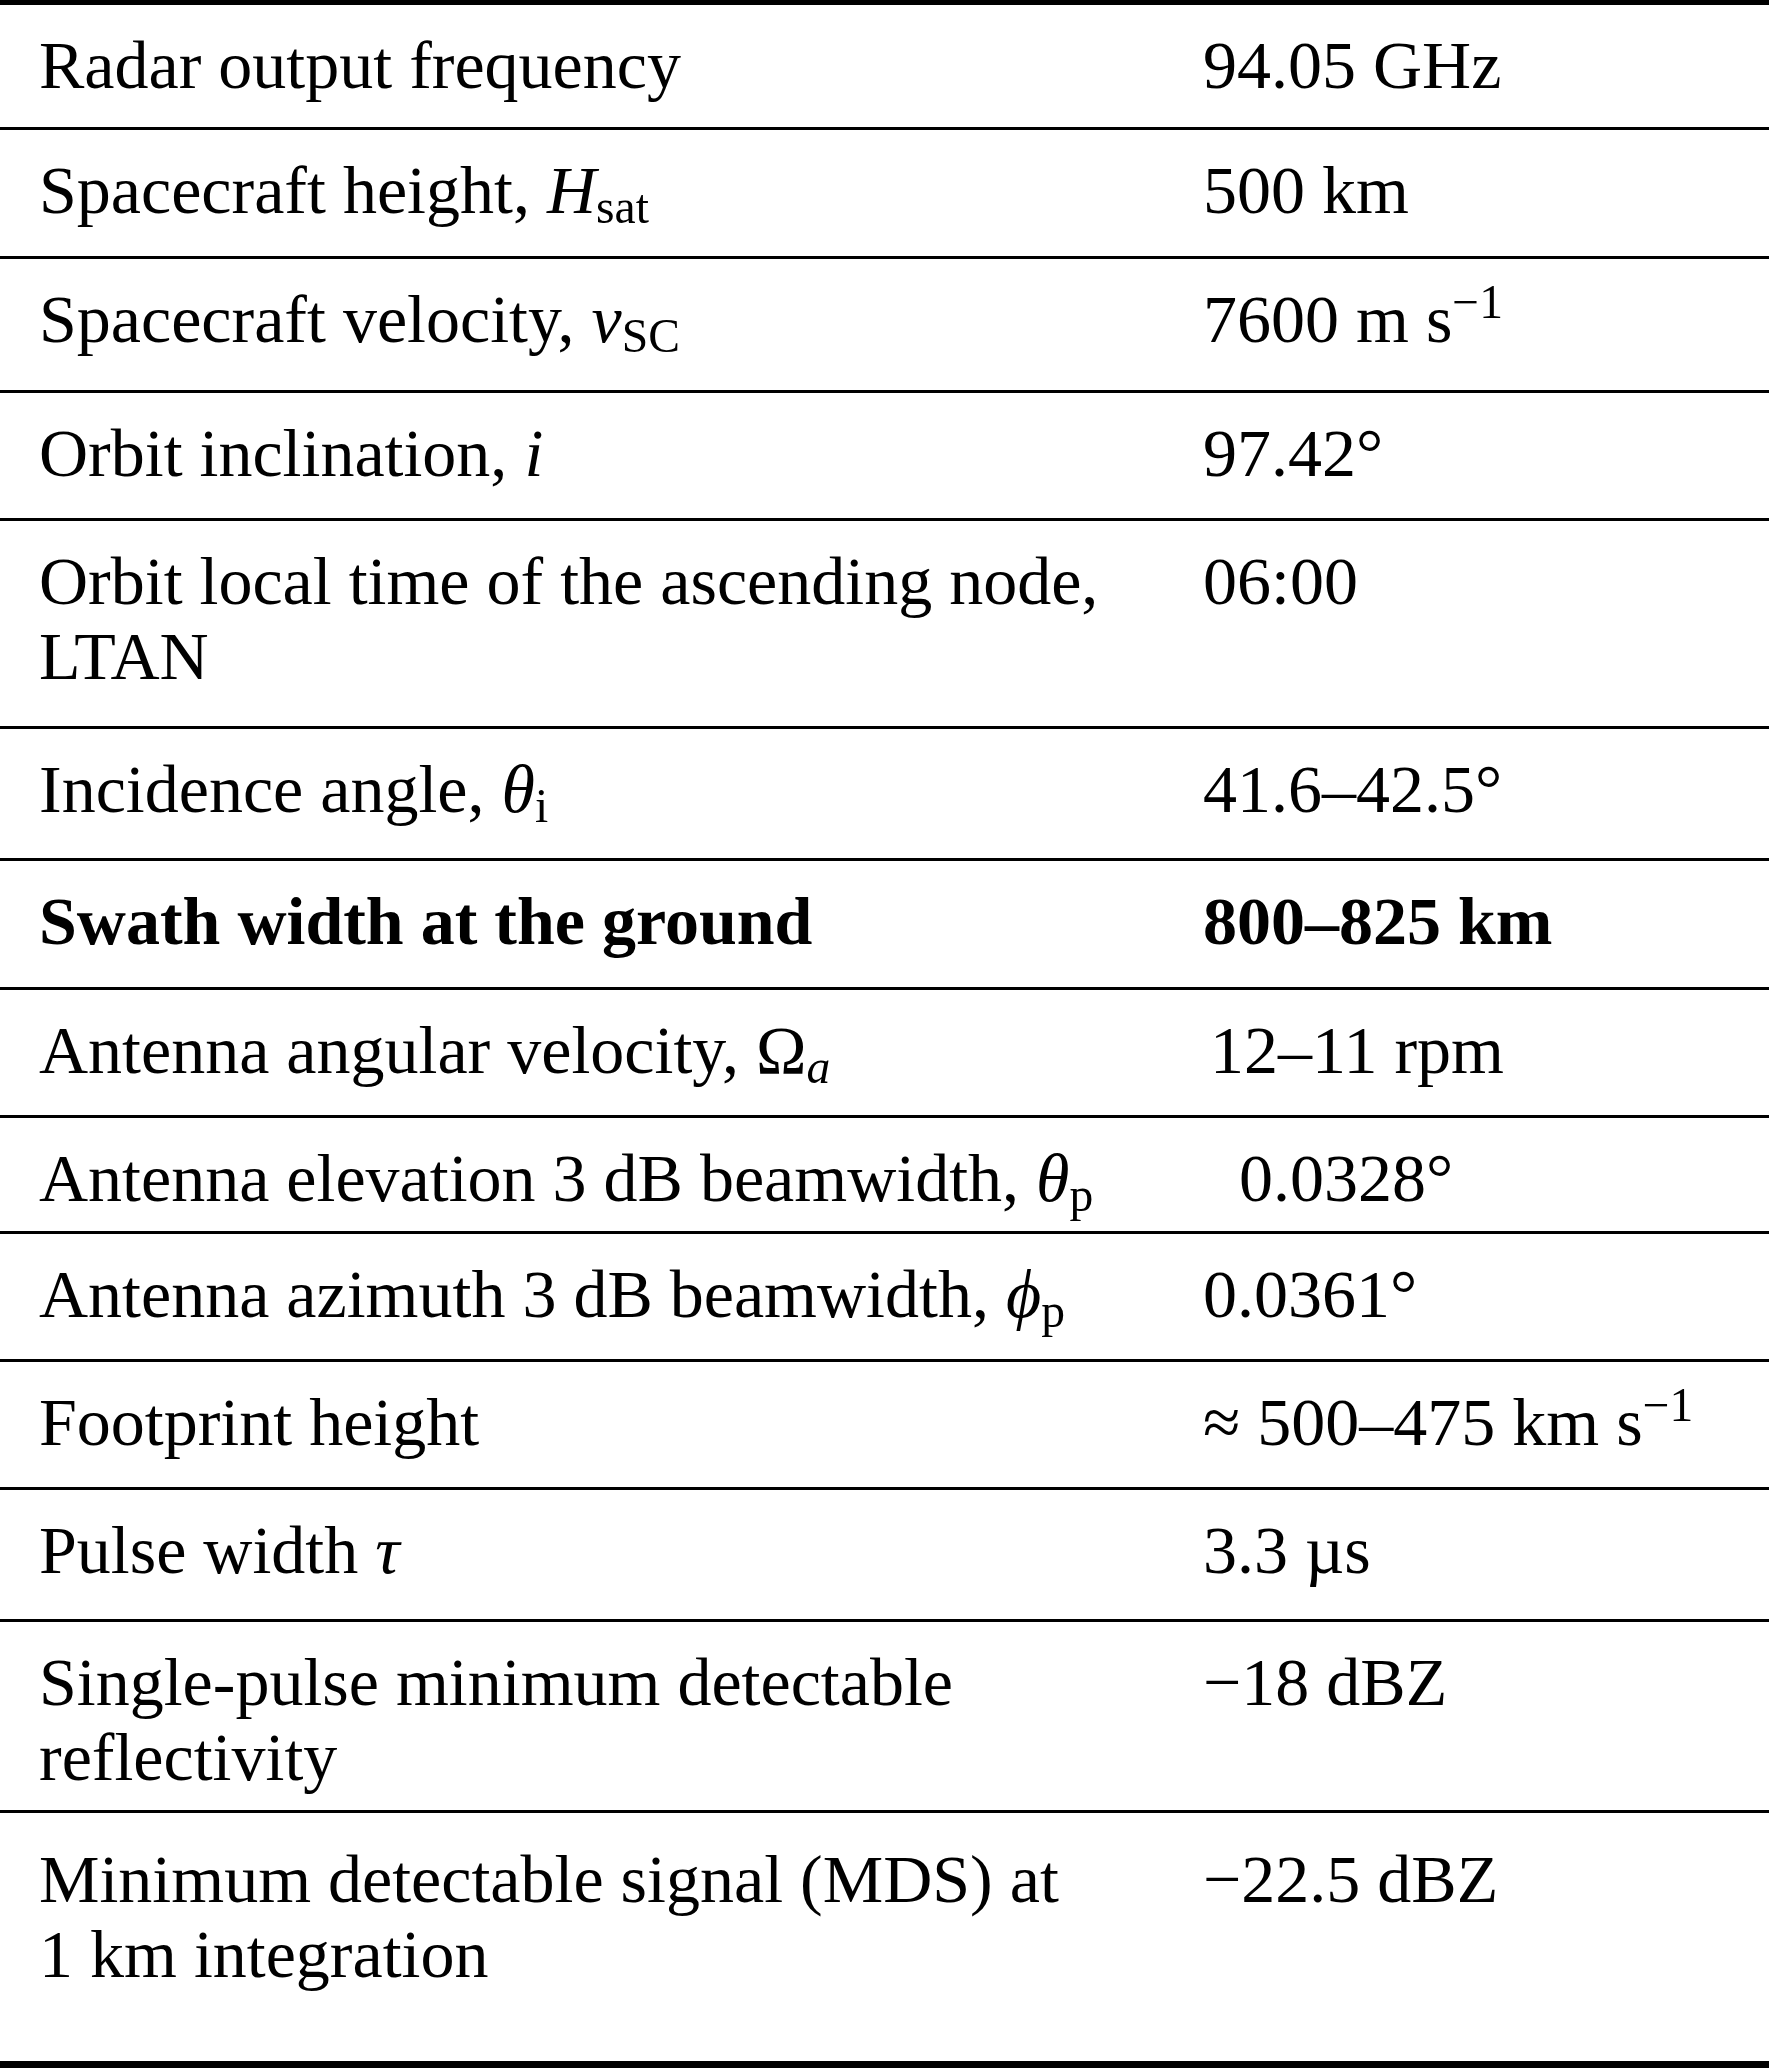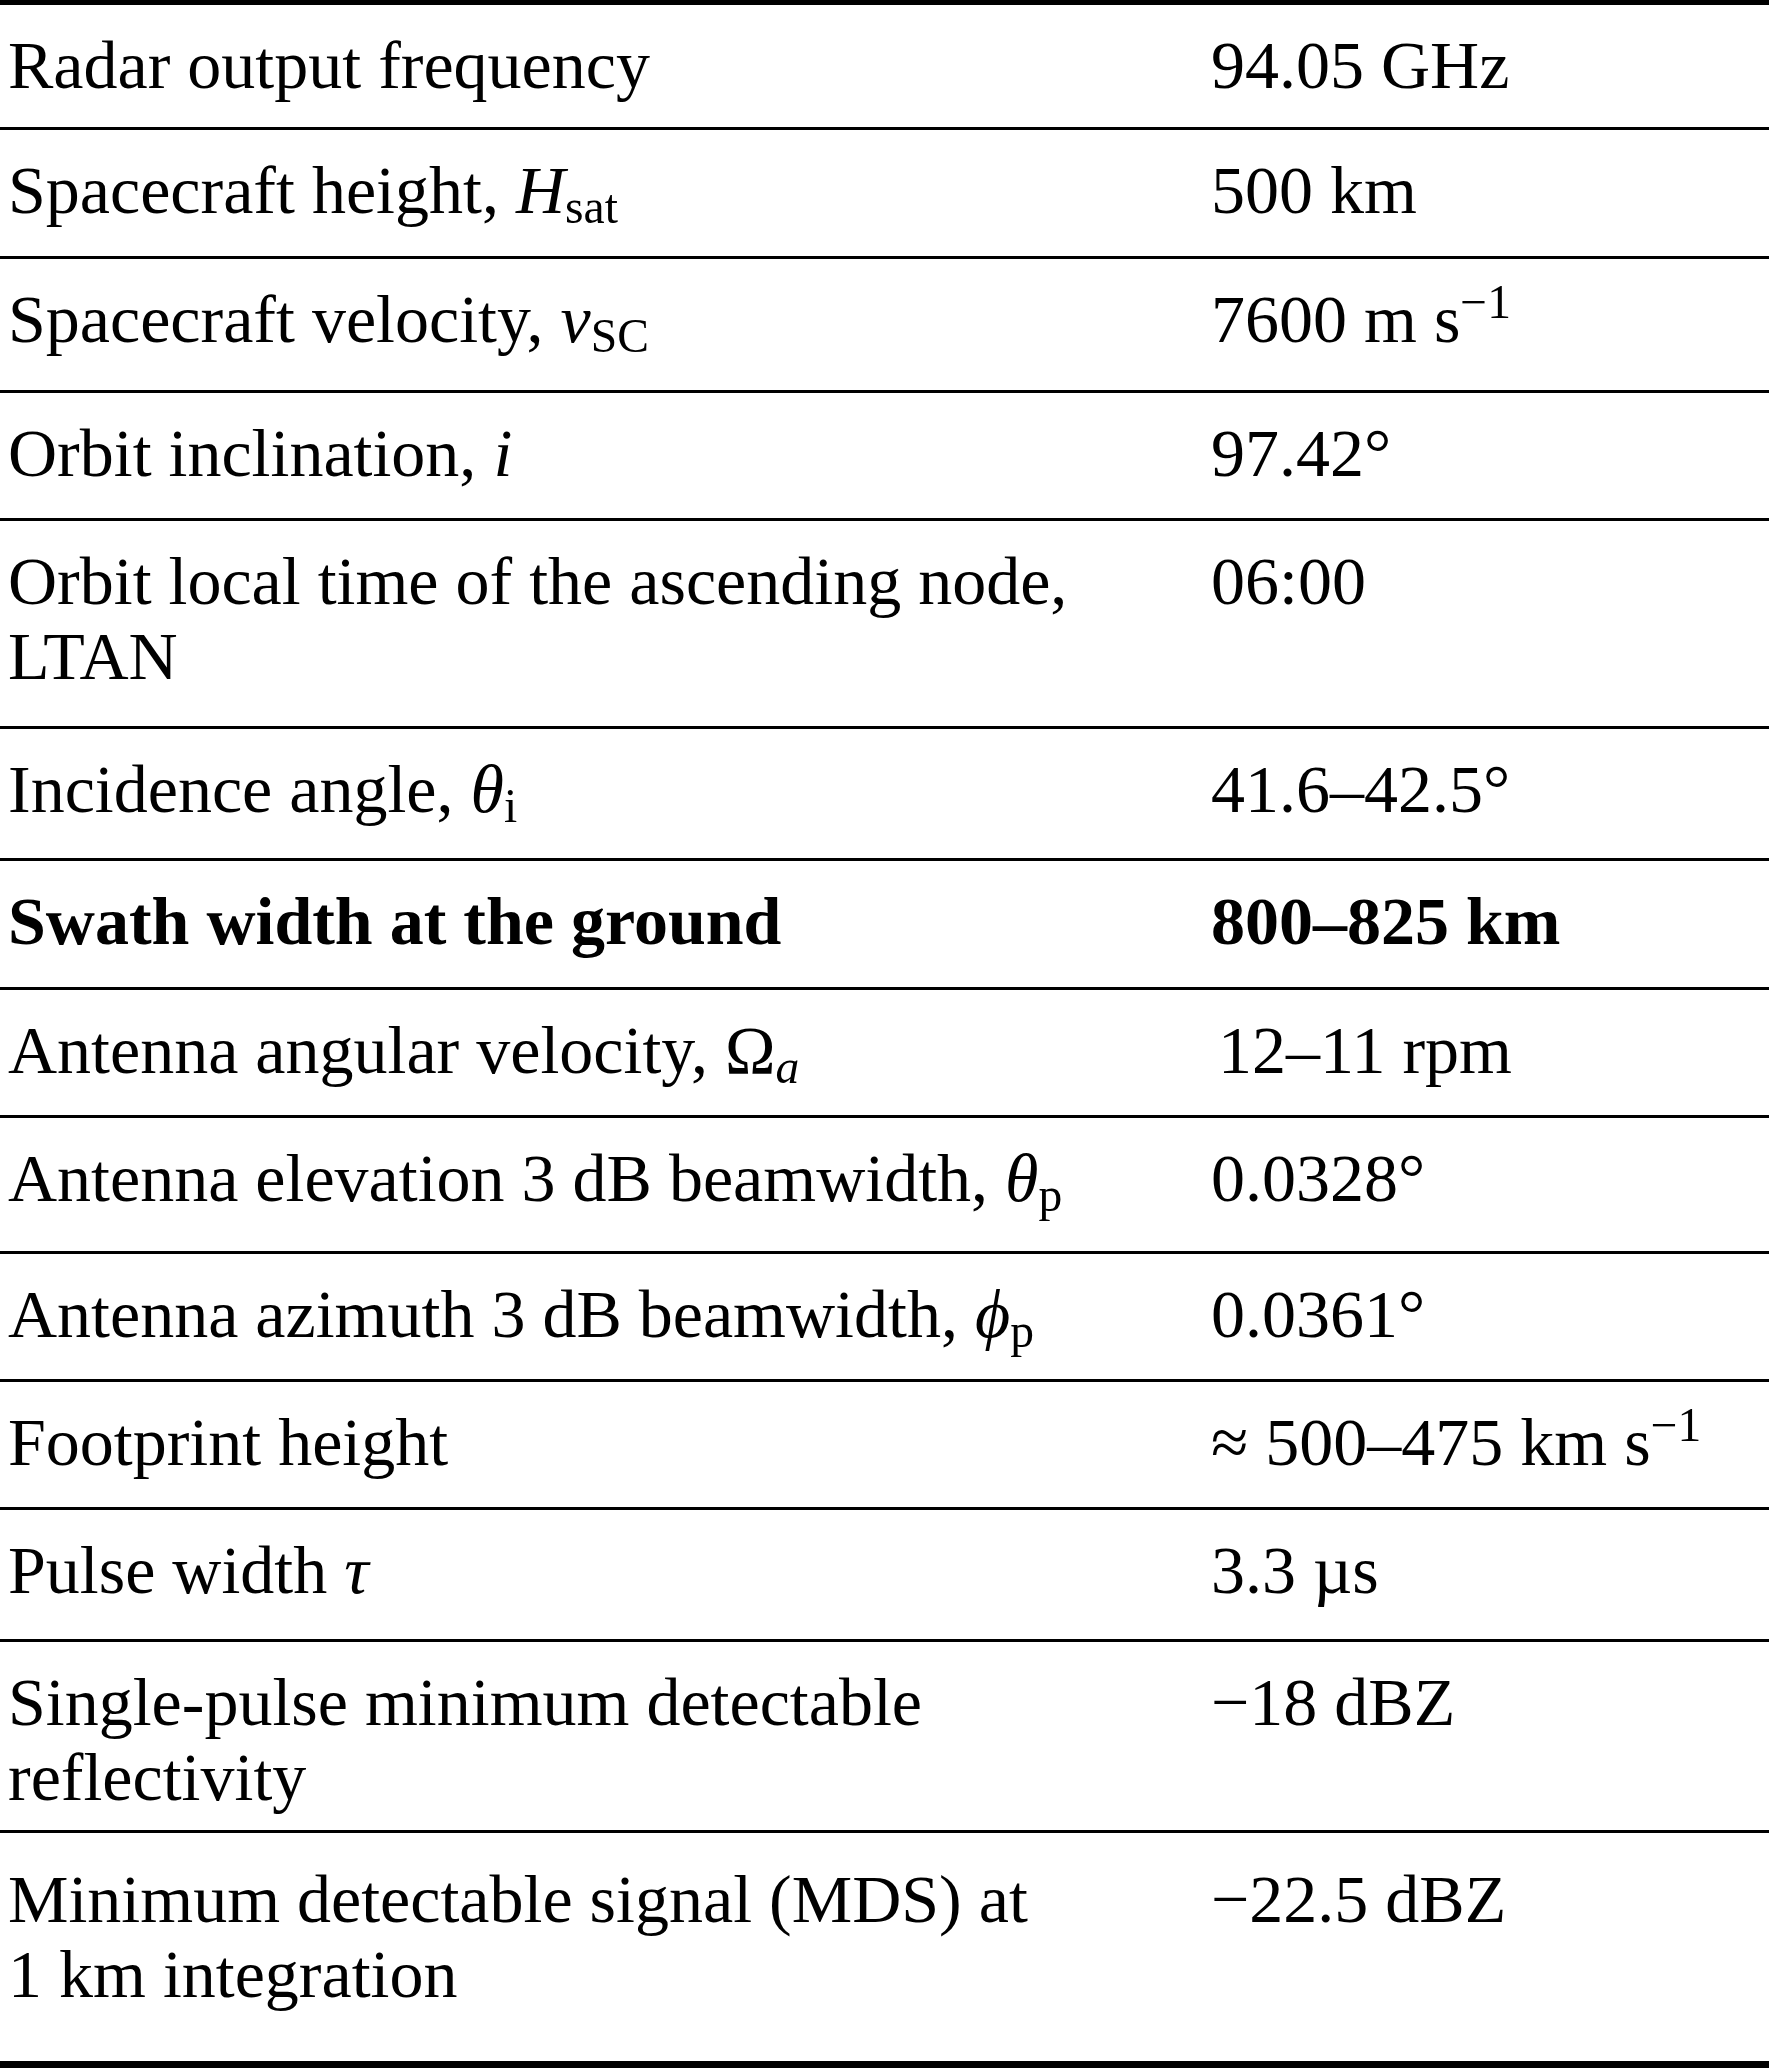--- a/index.html
+++ b/index.html
@@ -31,34 +31,34 @@
     flex-shrink: 0;
   }
   .row:nth-child(1)  { height: 125px; }
   .row:nth-child(2)  { height: 129px; }
   .row:nth-child(3)  { height: 134px; }
   .row:nth-child(4)  { height: 128px; }
   .row:nth-child(5)  { height: 208px; }
   .row:nth-child(6)  { height: 132px; }
   .row:nth-child(7)  { height: 129px; font-weight: bold; }
   .row:nth-child(8)  { height: 128px; gap: 7px; }
-  .row:nth-child(9)  { height: 136px; }
+  .row:nth-child(9)  { height: 116px; gap: 36px; }
   .row:nth-child(10) { height: 128px; }
   .row:nth-child(11) { height: 128px; }
   .row:nth-child(12) { height: 132px; }
   .row:nth-child(13) { height: 191px; }
   .row:nth-child(14) { flex: 1 1 auto; border-bottom: none; padding-top: 29px; }
   .cell {
     box-sizing: border-box;
   }
   .label {
     flex: 0 0 1203px;
     width: 1203px;
+    padding-left: 39px;
     padding-right: 26px;
-    margin-left: 8px;
   }
   .value {
     flex: 1 1 auto;
     padding-right: 13px;
   }
   i { font-style: italic; }
   sub {
     font-size: 70%;
     line-height: 0;
     position: relative;

